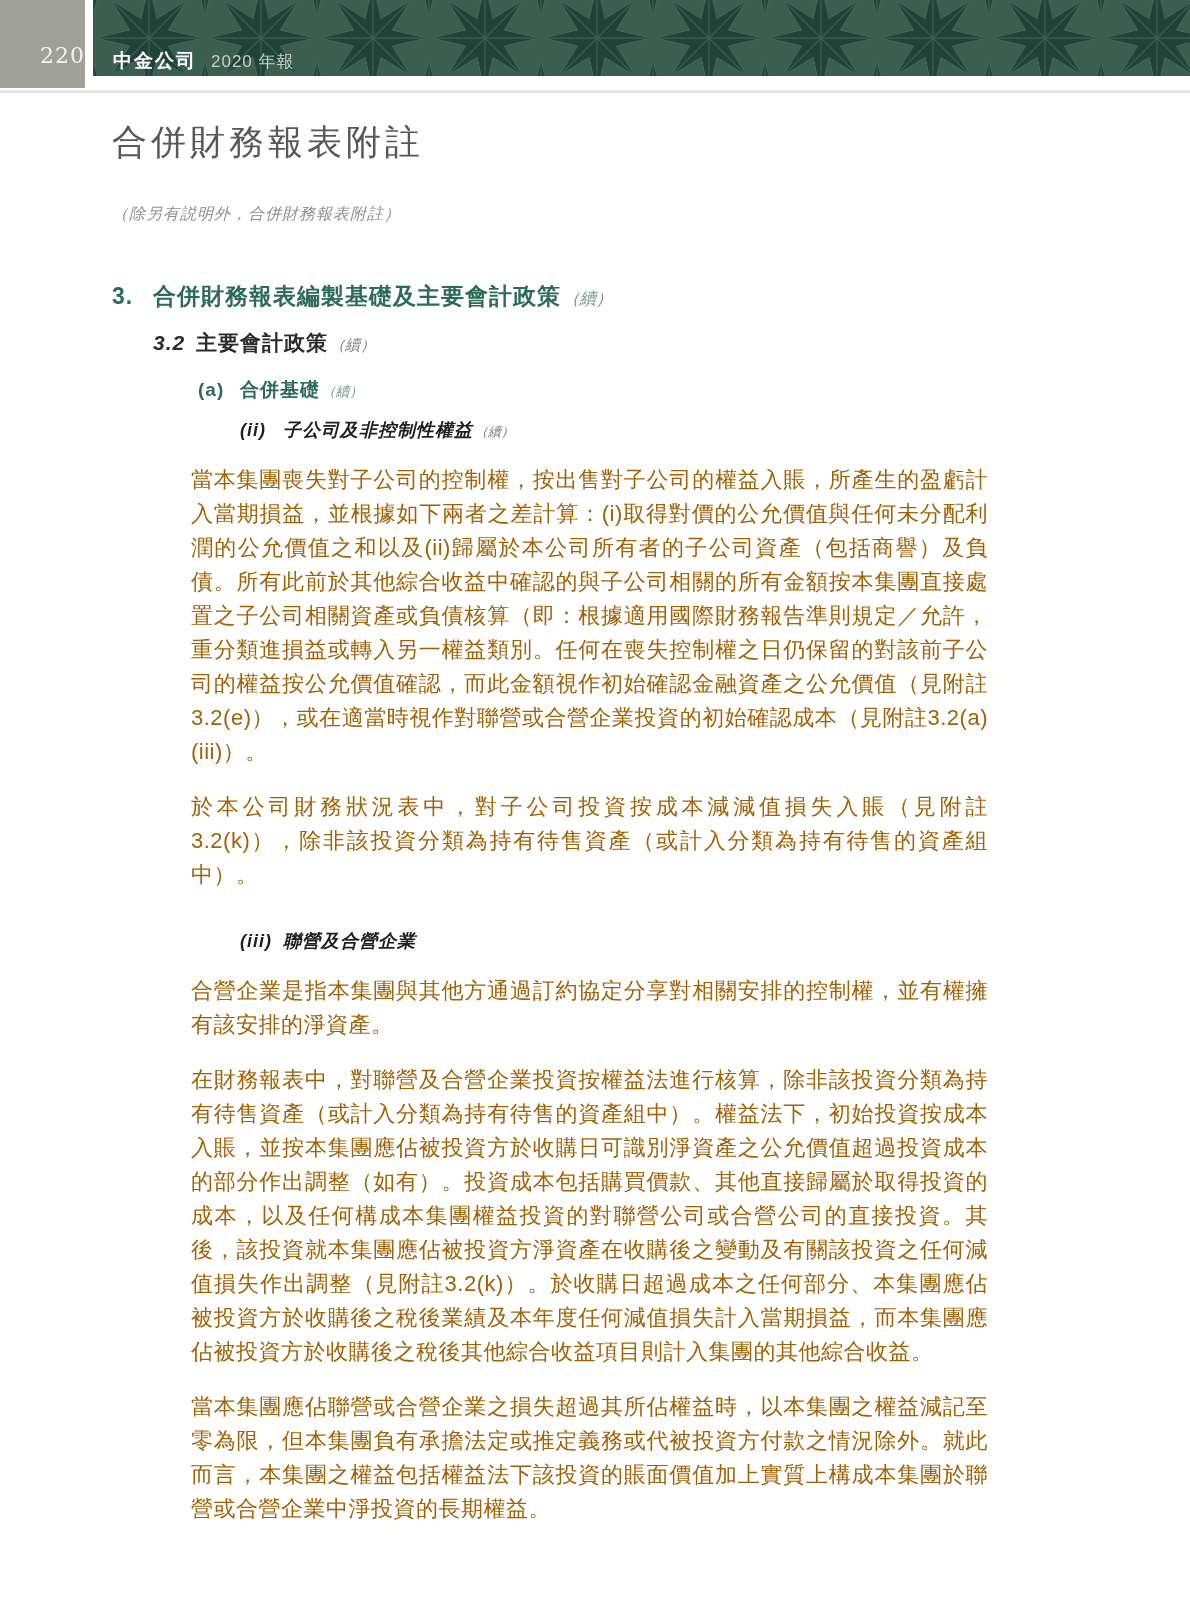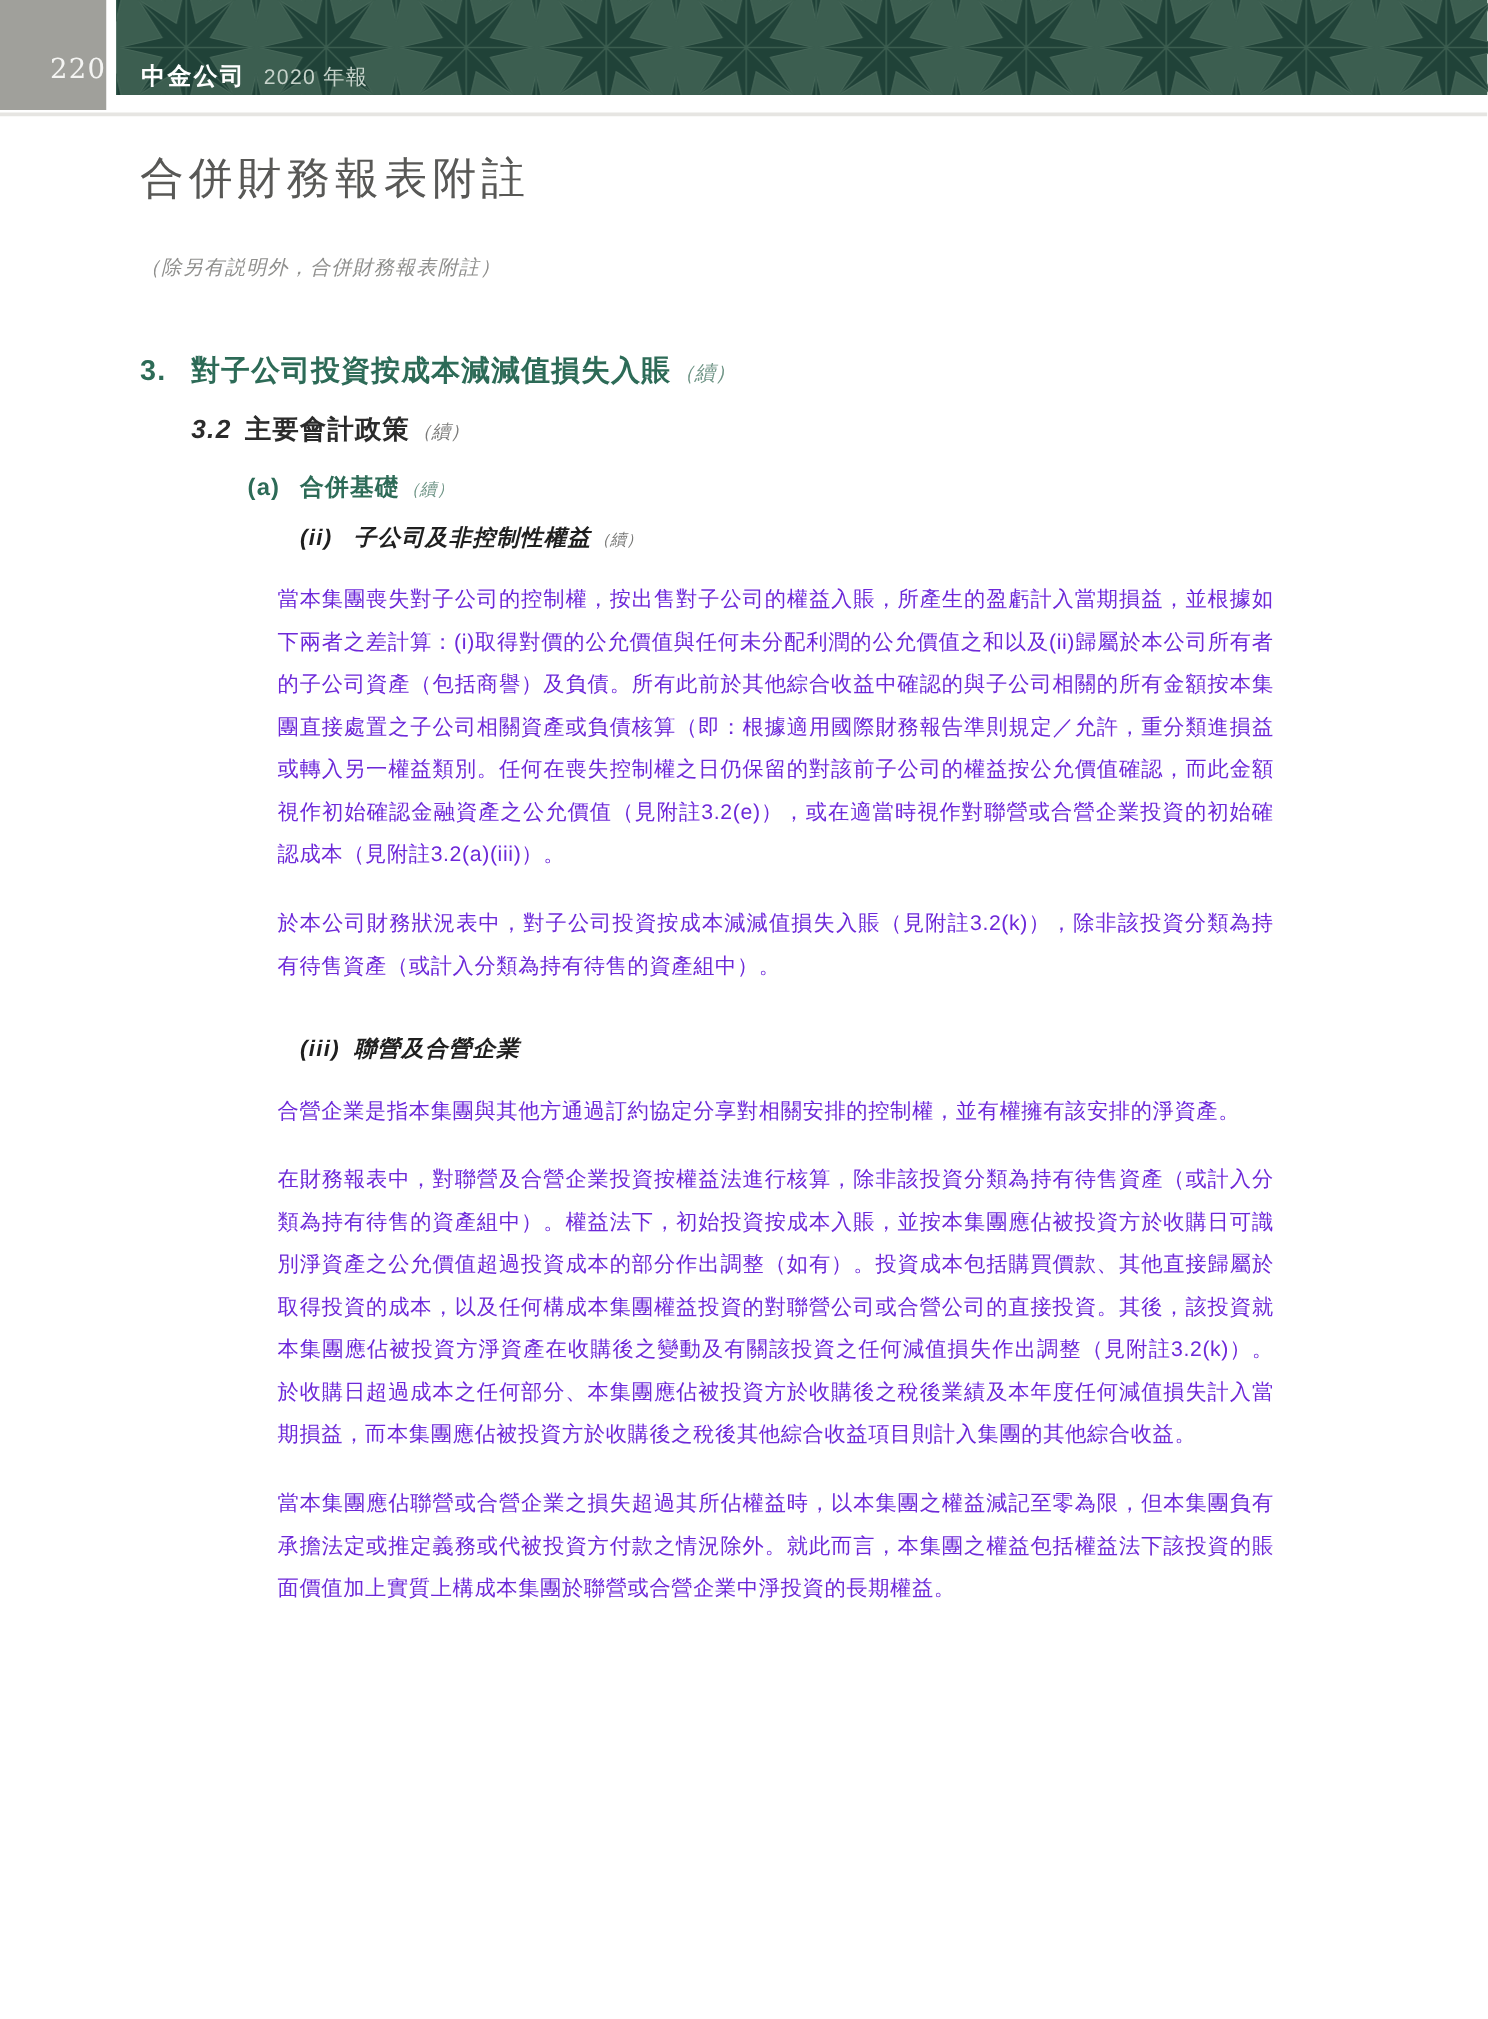--- a/index.html
+++ b/index.html
@@ -69,23 +69,23 @@
 
   .h3row { margin-left:86px; margin-top:20px; font-size:19px; font-weight:bold; color:#2d6b57; letter-spacing:1px; }
   .h3row .h-num { width:42px; }
   .h3row .cont { color:#4b7a68; }
 
   .h4row { margin-left:128px; margin-top:15px; font-size:18px; font-weight:bold; font-style:italic; color:#1f1f1f; letter-spacing:1px; }
   .h4row .h-num { width:43px; }
   .h4row .cont { color:#555553; }
 
   .body-par {
-    margin-left:110px; width:797px;
+    margin-left:79px; width:797px;
     margin-top:21px;
-    font-size:17px; line-height:34px; color:#6d28d9;
+    font-size:22px; line-height:34px; color:#a16207;
     text-align:justify; letter-spacing:0.5px;
   }
   .gap-lg { margin-top:37px; }
 </style>
 </head>
 <body>
 
 <div class="page">
 
   <header class="topbar">
@@ -143,21 +143,21 @@
   </header>
   <div class="header-rule"></div>
 
   <main>
 
     <h1 class="doc-title">合併財務報表附註</h1>
     <p class="subtitle">（除另有説明外，合併財務報表附註）</p>
 
     <div class="h-row h1row">
       <span class="h-num">3.</span>
-      <span class="h-text"><span>對子公司投資按成本減減值損失入賬</span><span class="cont">（續）</span></span>
+      <span class="h-text"><span>合併財務報表編製基礎及主要會計政策</span><span class="cont">（續）</span></span>
     </div>
 
     <div class="h-row h2row">
       <span class="h-num">3.2</span>
       <span class="h-text"><span>主要會計政策</span><span class="cont">（續）</span></span>
     </div>
 
     <div class="h-row h3row">
       <span class="h-num">(a)</span>
       <span class="h-text"><span>合併基礎</span><span class="cont">（續）</span></span>

